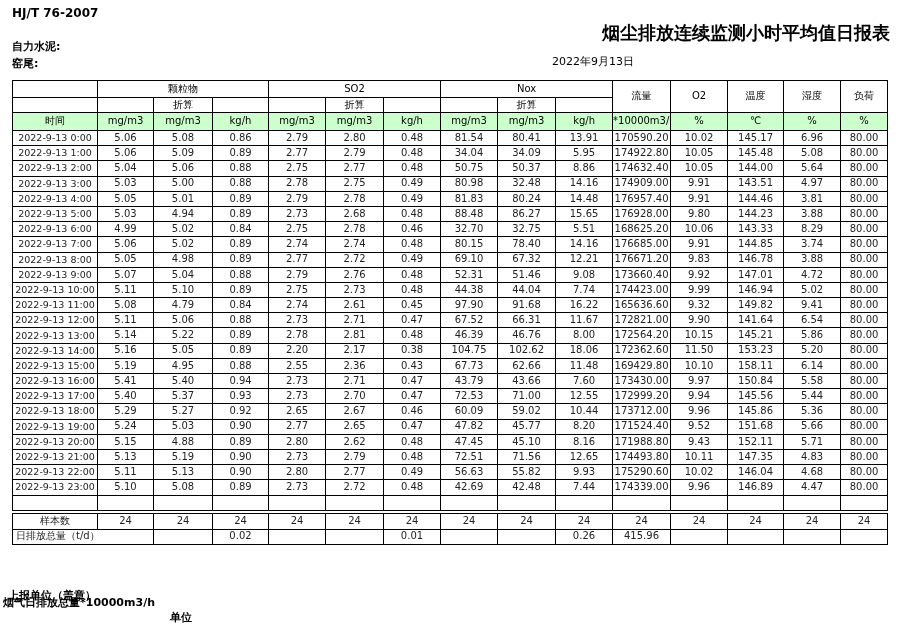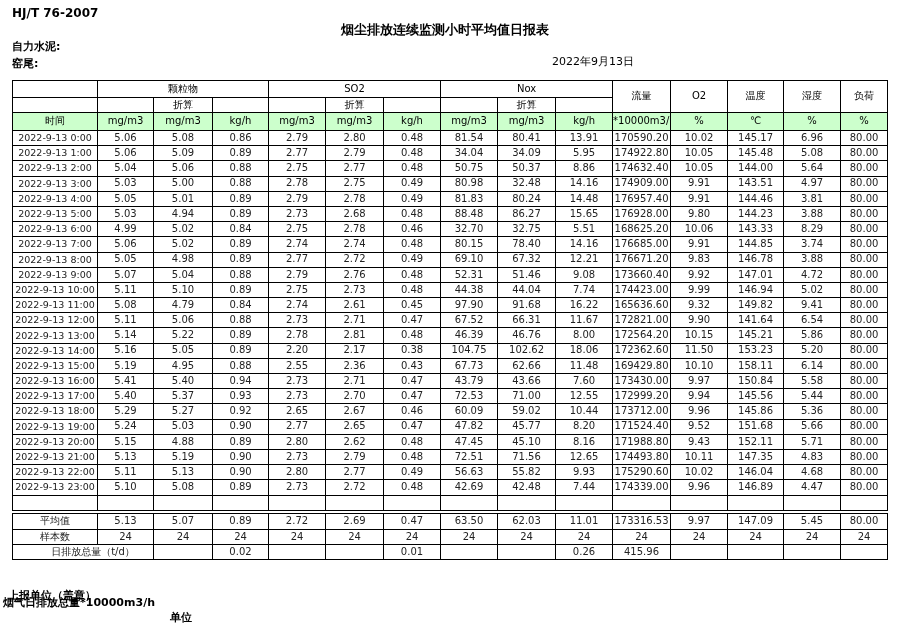--- a/index.html
+++ b/index.html
@@ -6,21 +6,21 @@
   html,body { margin:0; padding:0; background:#fff; }
   .page {
     position: relative;
     width: 910px; height: 629px;
     background: #fff;
     font-family: "DejaVu Sans", sans-serif;
     color: #000;
     overflow: hidden;
   }
   .doc-code { position:absolute; left:12px; top:6px;  font-size:12px; font-weight:bold; }
-  .title    { position:absolute; left:0; right:20px; top:21px; text-align:center; font-size:13px; font-weight:bold; }
+  .title    { position:absolute; left:0; right:20px; top:21px; text-align:right; font-size:18px; font-weight:bold; }
   .company  { position:absolute; left:12px; top:39px; font-size:11px; font-weight:bold; }
   .site     { position:absolute; left:12px; top:56px; font-size:11px; font-weight:bold; }
   .date     { position:absolute; left:552px; top:54px; font-size:11px; }
 
   table { border-collapse: collapse; table-layout: fixed; width:875px; }
   .main-table    { position:absolute; left:12px; top:80px; }
   .summary-table { position:absolute; left:12px; top:513px; }
   td {
     border:1px solid #000;
     font-size:10px;
@@ -33,21 +33,21 @@
     white-space:nowrap;
   }
   .hrow1 td { height:17px; color:#000; }
   .hrow2 td { height:15px; color:#000; }
   .units-row td { height:18px; background:#ccffcc; color:#000; }
   .main-table tbody td { height:15.2px; }
   .main-table tbody td:first-child { font-size:9.5px; }
   .empty-row td { height:12px; }
   .summary-table tbody td { height:15.5px; }
   .summary-table .total-row td { height:15px; }
-  .left-cell { text-align:center; padding-left:20px; }
+  .left-cell { text-align:left; padding-left:3px; }
 
   .footer-line1 { position:absolute; left:3px; top:595px; font-size:11px; font-weight:bold; }
   .footer-line2 { position:absolute; left:8px; top:588px; font-size:11px; font-weight:bold; }
   .footer-unit  { position:absolute; left:170px; top:610px; font-size:11px; font-weight:bold; }
 </style>
 </head>
 <body>
 
 <div class="page">
 
@@ -561,37 +561,20 @@
       <col style="width:58px">
         <col style="width:57px">
         <col style="width:58px">
         <col style="width:57px">
       <col style="width:56px">
         <col style="width:57px">
         <col style="width:47px">
     </colgroup>
     <tbody>
         <tr>
-          <td>平均值</td>
-          <td>5.13</td>
-          <td>5.07</td>
-          <td>0.89</td>
-          <td>2.72</td>
-          <td>2.69</td>
-          <td>0.47</td>
-          <td>63.50</td>
-          <td>62.03</td>
-          <td>11.01</td>
-          <td>173316.53</td>
-          <td>9.97</td>
-          <td>147.09</td>
-          <td>5.45</td>
-          <td>80.00</td>
-        </tr>
-        <tr>
           <td>样本数</td>
           <td>24</td>
           <td>24</td>
           <td>24</td>
           <td>24</td>
           <td>24</td>
           <td>24</td>
           <td>24</td>
           <td>24</td>
           <td>24</td>

